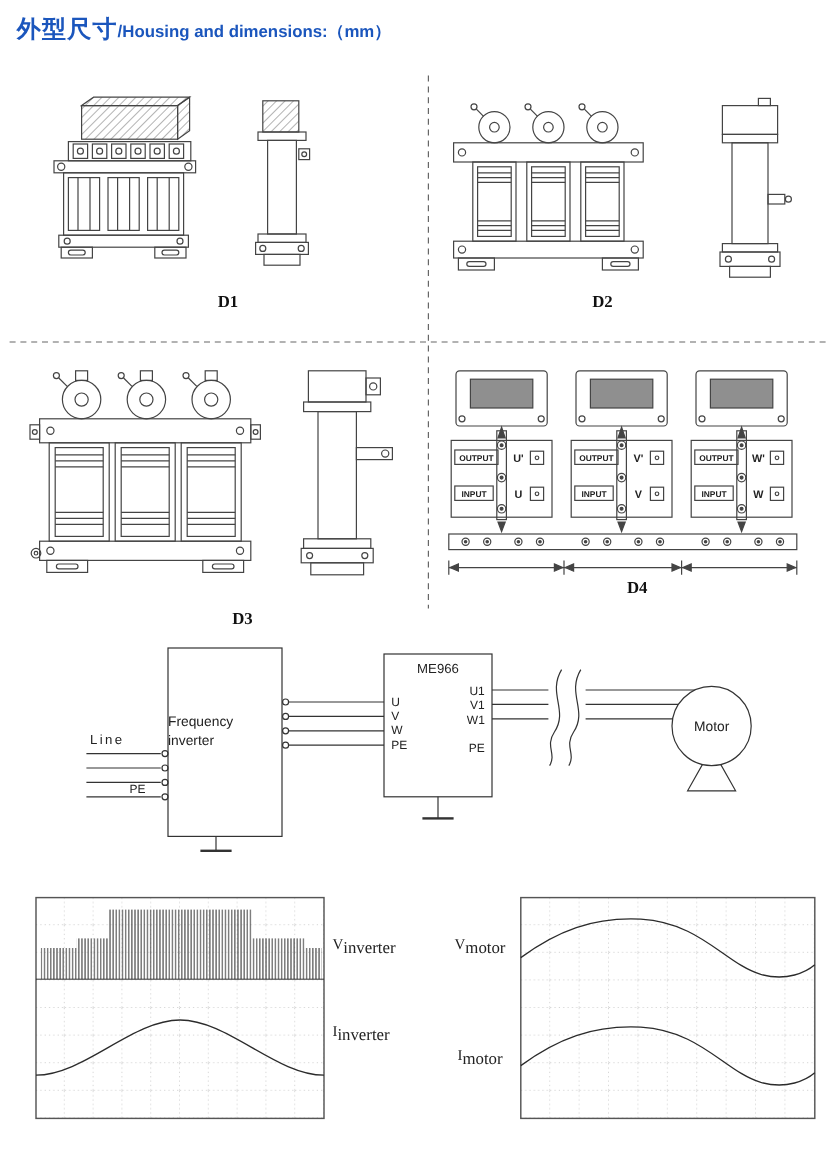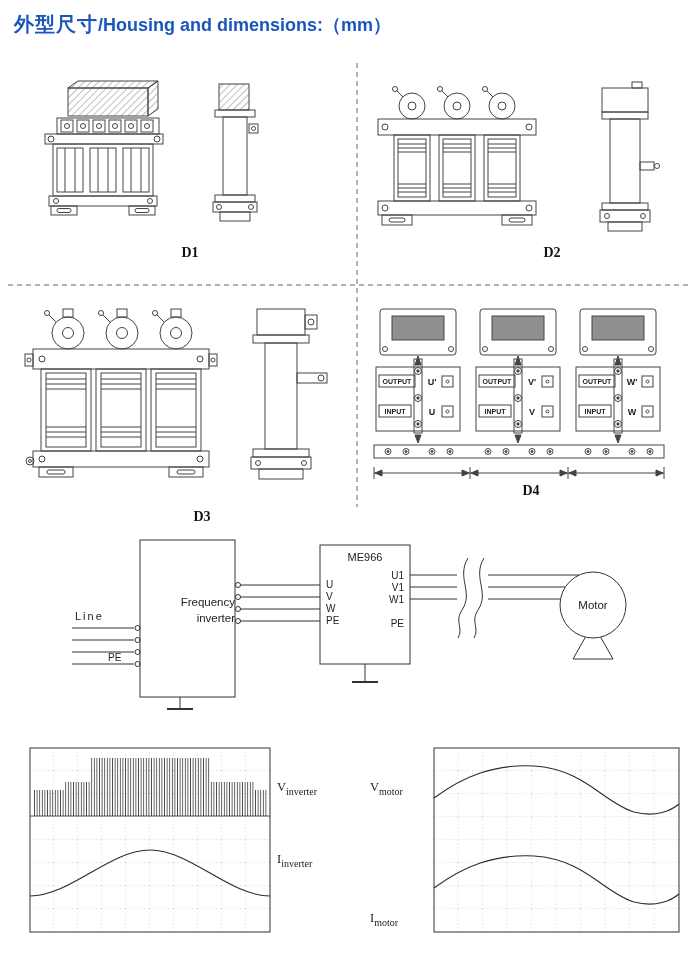--- a/index.html
+++ b/index.html
@@ -1,24 +1,24 @@
 <!DOCTYPE html>
 <html><head>
 <meta charset="utf-8">
 <style>
   html,body{margin:0;padding:0;background:#fff;}
   .page{position:relative;width:700px;height:960px;background:#fff;font-family:"Liberation Sans",sans-serif;overflow:hidden;}
   .page-title{position:absolute;left:14px;top:11px;color:#1b56bd;white-space:nowrap;}
   .page-title .zh{font-size:20px;font-weight:bold;letter-spacing:1px;}
-  .page-title .en{font-size:18px;font-weight:bold;}
+  .page-title .en{font-size:14px;font-weight:bold;}
   .dlabel{position:absolute;transform:translateX(-50%);font-family:"Liberation Serif",serif;font-size:14px;font-weight:bold;color:#111;text-align:right;}
-  .inv-label{position:absolute;left:140px;top:595px;width:95px;text-align:right;font-size:11.5px;color:#222;line-height:1.35;}
+  .inv-label{position:absolute;left:140px;top:595px;width:95px;text-align:left;font-size:11.5px;color:#222;line-height:1.35;}
   .wave-label{position:absolute;font-family:"Liberation Serif",serif;font-size:12.5px;color:#222;}
-  .wave-label sub{font-size:10px;}
-  .wave-label.right-align{width:60px;text-align:left;}
+  .wave-label sub{font-size:14px;}
+  .wave-label.right-align{width:60px;text-align:center;}
   svg{position:absolute;overflow:visible;}
   svg text{font-family:"Liberation Sans",sans-serif;}
 </style>
 </head>
 <body>
 
 <div class="page">
 
   <div class="page-title">
     <span class="zh">外型尺寸</span><span class="en">/Housing and dimensions:（mm）</span>
@@ -148,21 +148,21 @@
         <rect x="272" y="82" width="14" height="8"></rect>
           <circle cx="289" cy="86" r="2.5"></circle>
         <rect x="234" y="123" width="46" height="7"></rect>
         <rect x="232" y="130" width="50" height="12"></rect>
         <circle cx="239" cy="136" r="2.5"></circle>
           <circle cx="275" cy="136" r="2.5"></circle>
         <rect x="240" y="142" width="34" height="9"></rect>
       </g>
     </g>
   </svg>
-  <div class="dlabel" style="left:552px;top:245px">D2</div>
+  <div class="dlabel" style="left:502px;top:245px">D2</div>
 
   <svg style="left:25px;top:303px" width="315" height="182" viewBox="0 0 315 182">
     <g stroke="#444" fill="none" stroke-width="1">
       <g>
         <circle cx="43" cy="30" r="16"></circle>
           <circle cx="43" cy="30" r="5.5"></circle>
         <rect x="38" y="6" width="10" height="8"></rect>
           <line x1="31" y1="19" x2="24" y2="12"></line>
           <circle cx="22" cy="10" r="2.5"></circle>
         <circle cx="97" cy="30" r="16"></circle>
@@ -439,15 +439,15 @@
     <defs>
       <pattern id="grid-r" x="2" y="2" width="24.5" height="23" patternUnits="userSpaceOnUse">
         <path d="M 24.5 0 V 23 M 0 23 H 24.5" stroke="#9a9a9a" stroke-width="0.7" stroke-dasharray="1 2.6" fill="none"></path>
       </pattern>
     </defs>
     <rect x="2" y="2" width="245" height="184" fill="url(#grid-r)" stroke="#555" stroke-width="1.2"></rect>
     <path d="M 2,52 C 32,30 62,18 102,20 C 152,23 172,57 202,66 C 224,72 240,64 247,58" stroke="#2b2b2b" fill="none" stroke-width="1.1"></path>
     <path d="M 2,142 C 32,120 62,108 102,110 C 152,113 172,147 202,156 C 224,162 240,154 247,148" stroke="#2b2b2b" fill="none" stroke-width="1.1"></path>
   </svg>
   <div class="wave-label right-align" style="left:370px;top:780px"><span>V</span><sub>motor</sub></div>
-  <div class="wave-label right-align" style="left:370px;top:911px"><span>I</span><sub>motor</sub></div>
+  <div class="wave-label right-align" style="left:370px;top:872px"><span>I</span><sub>motor</sub></div>
 
 </div>
 
 </body></html>

